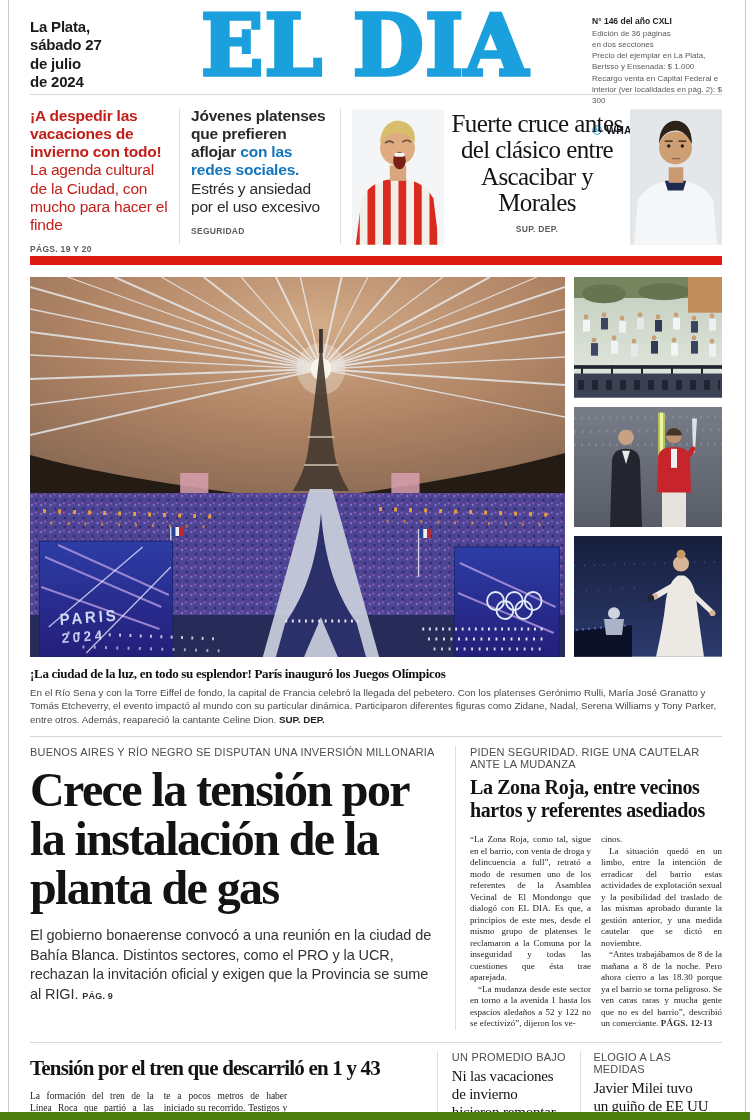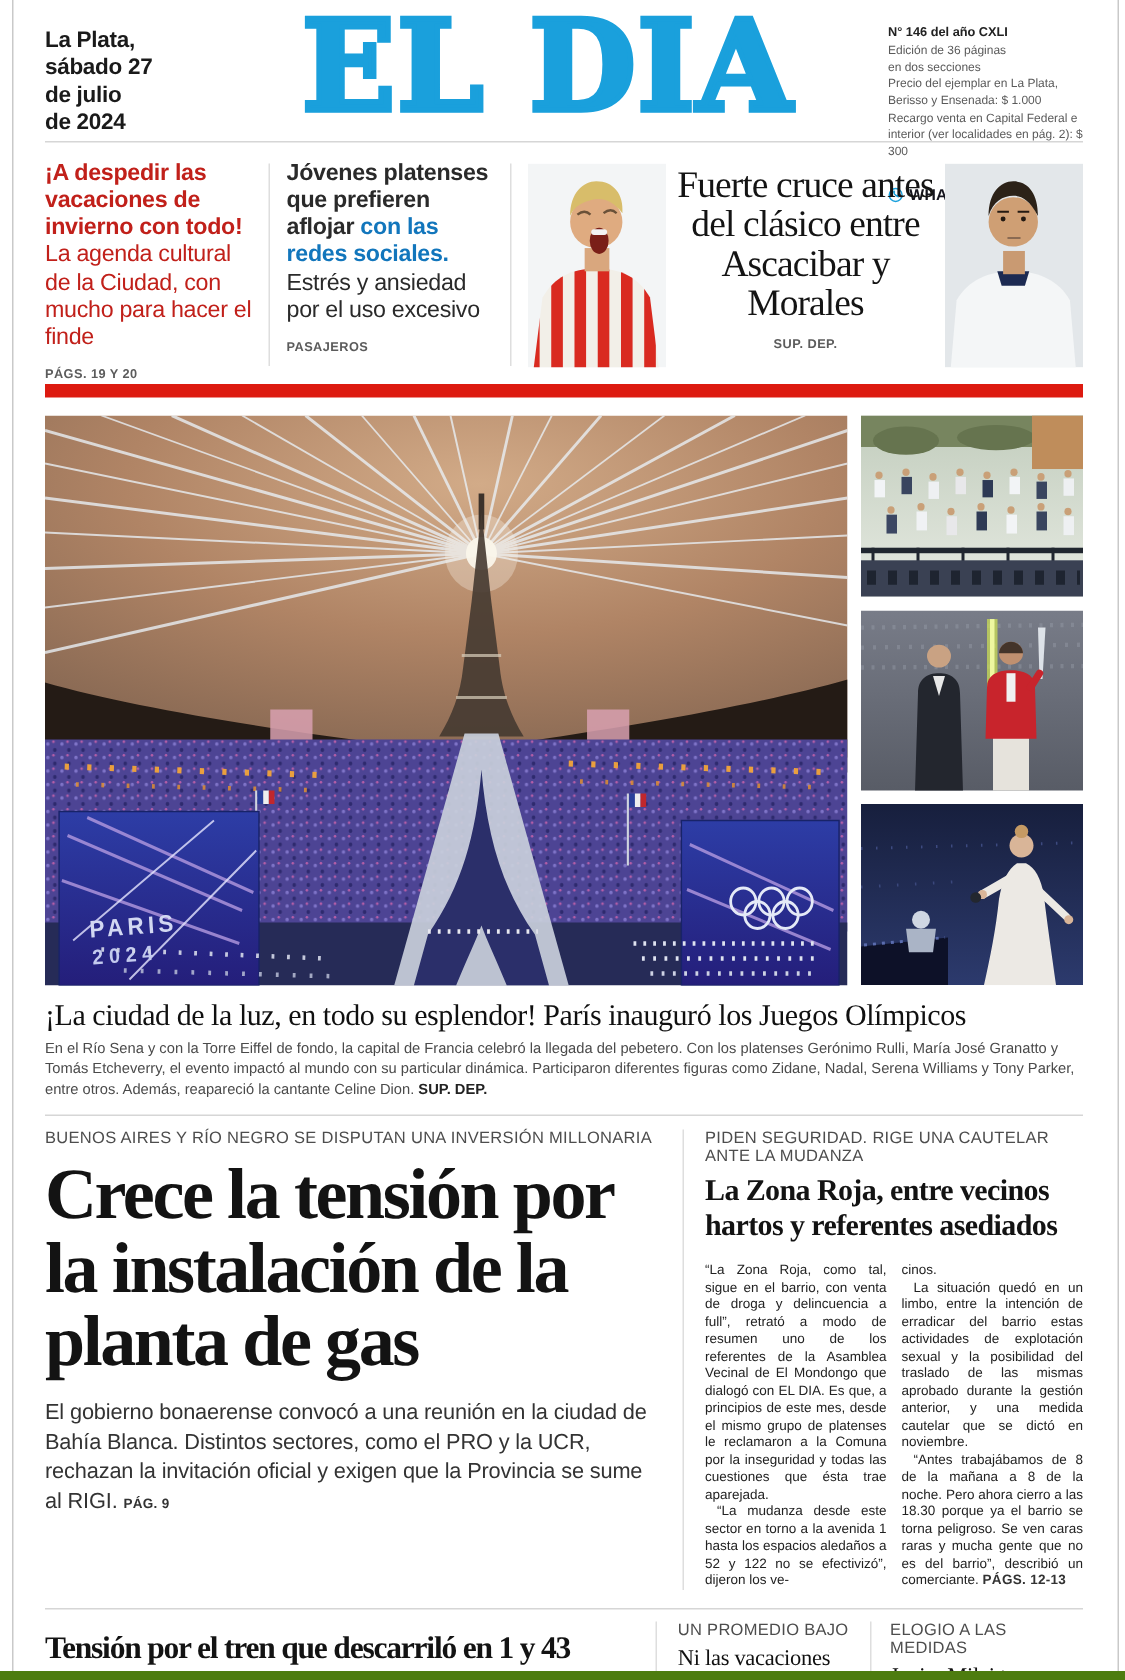--- a/index.html
+++ b/index.html
@@ -1,18 +1,18 @@
 <!DOCTYPE html>
 <html><head>
 <meta charset="utf-8">
 <style>
   html,body{margin:0;padding:0;background:#e9e9e9;}
   .page{position:relative;width:750px;height:1120px;margin:0 auto;background:#fff;
     font-family:"Liberation Sans",sans-serif;color:#1a1a1a;overflow:hidden;
-    box-sizing:border-box;border-bottom:6px solid #4d7c0f;}
+    box-sizing:border-box;border-bottom:8px solid #4d7c0f;}
   .edge{position:absolute;top:0;bottom:0;width:1px;background:#c9c9c9;}
   .edge.l{left:8px}.edge.r{right:4px}
   .content{padding:6px 28px 0 30px;}
 
   
   .header{display:flex;align-items:flex-start;height:84px;}
   .dateline{width:108px;font-weight:bold;font-size:15px;line-height:1.22;
     white-space:pre-line;padding-top:12px;letter-spacing:-0.2px;}
   .masthead-wrap{flex:1;text-align:center;}
   .masthead{display:inline-block;font-family:"DejaVu Serif","Liberation Serif",serif;
@@ -45,38 +45,38 @@
 
   
   .photo-row{display:flex;gap:9px;margin-top:12px;height:380px;}
   .main-photo{flex:1;min-width:0;}
   .main-photo svg{width:100%;height:100%;display:block;}
   .side-strip{width:148px;display:flex;flex-direction:column;gap:9px;}
   .side-photo{flex:1;min-height:0;}
   .side-photo svg{width:100%;height:100%;display:block;}
 
   .caption{margin-top:9px;}
-  .caption-title{font-family:"Liberation Serif",serif;font-weight:normal;font-size:20px;
+  .caption-title{font-family:"Liberation Serif",serif;font-weight:bold;font-size:13px;
     letter-spacing:-0.3px;color:#101010;}
   .caption-body{margin-top:4px;font-size:9.8px;line-height:1.38;color:#4a4a4a;max-height:42px;overflow:hidden;}
   .caption-body b{color:#222;}
 
   
   .section{display:flex;padding-top:9px;}
   .kicker{font-size:11px;color:#4d4d4d;letter-spacing:0.2px;}
   .lead-left{width:425px;padding-right:16px;box-sizing:border-box;}
   .lead-headline{font-family:"Liberation Serif",serif;font-weight:bold;font-size:48px;
     line-height:1.02;letter-spacing:-1.6px;color:#131313;margin-top:8px;}
   .lead-deck{margin-top:13px;font-size:14.5px;line-height:1.35;color:#333;letter-spacing:-0.1px;}
   .pg{font-weight:bold;font-size:9px;color:#333;letter-spacing:0.2px;}
   .vdiv2{width:1px;background:#dedede;}
   .lead-right{flex:1;padding-left:14px;min-width:0;}
   .zr-headline{font-family:"Liberation Serif",serif;font-weight:bold;font-size:20px;
     line-height:1.12;letter-spacing:-0.4px;color:#131313;margin-top:6px;}
-  .small-body{display:flex;gap:10px;margin-top:13px;font-family:Liberation Sans, sans-serif;
+  .small-body{display:flex;gap:10px;margin-top:13px;font-family:Liberation Serif, serif;
     font-size:9px;line-height:1.28;color:#222;text-align:justify;}
   .bcol{flex:1;min-width:0;}
   .bcol p{margin:0;}
   .bcol p.ind{text-indent:8px;}
 
   .bottom{display:flex;padding-top:8px;}
   .train{width:425px;padding-right:16px;box-sizing:border-box;}
   .train-headline{font-family:"Liberation Serif",serif;font-weight:bold;font-size:21px;
     white-space:nowrap;letter-spacing:-0.8px;color:#131313;margin-top:5px;}
   .train-body{display:flex;gap:10px;margin-top:9px;font-family:"Liberation Serif",serif;
@@ -128,21 +128,21 @@
         </div>
         <div class="pageref">PÁGS. 19 Y 20</div>
       </div>
       <div class="vdiv"></div>
       <div class="teaser">
         <div class="t-text">
           <b>Jóvenes platenses que prefieren aflojar</b>
           <b class="t-blue">con las redes sociales.</b>
           <span>Estrés y ansiedad por el uso excesivo</span>
         </div>
-        <div class="pageref">PASAJEROS</div>
+        <div class="pageref">SEGURIDAD</div>
       </div>
       <div class="vdiv"></div>
       <div class="sports">
         <div class="pphoto left">
           <svg viewBox="0 0 95 140">
             <defs>
               <pattern id="stripes" width="16" height="10" patternUnits="userSpaceOnUse">
                 <rect width="8" height="10" fill="#d92a20"></rect>
                   <rect x="8" width="8" height="10" fill="#f2efe8"></rect>
               </pattern>

